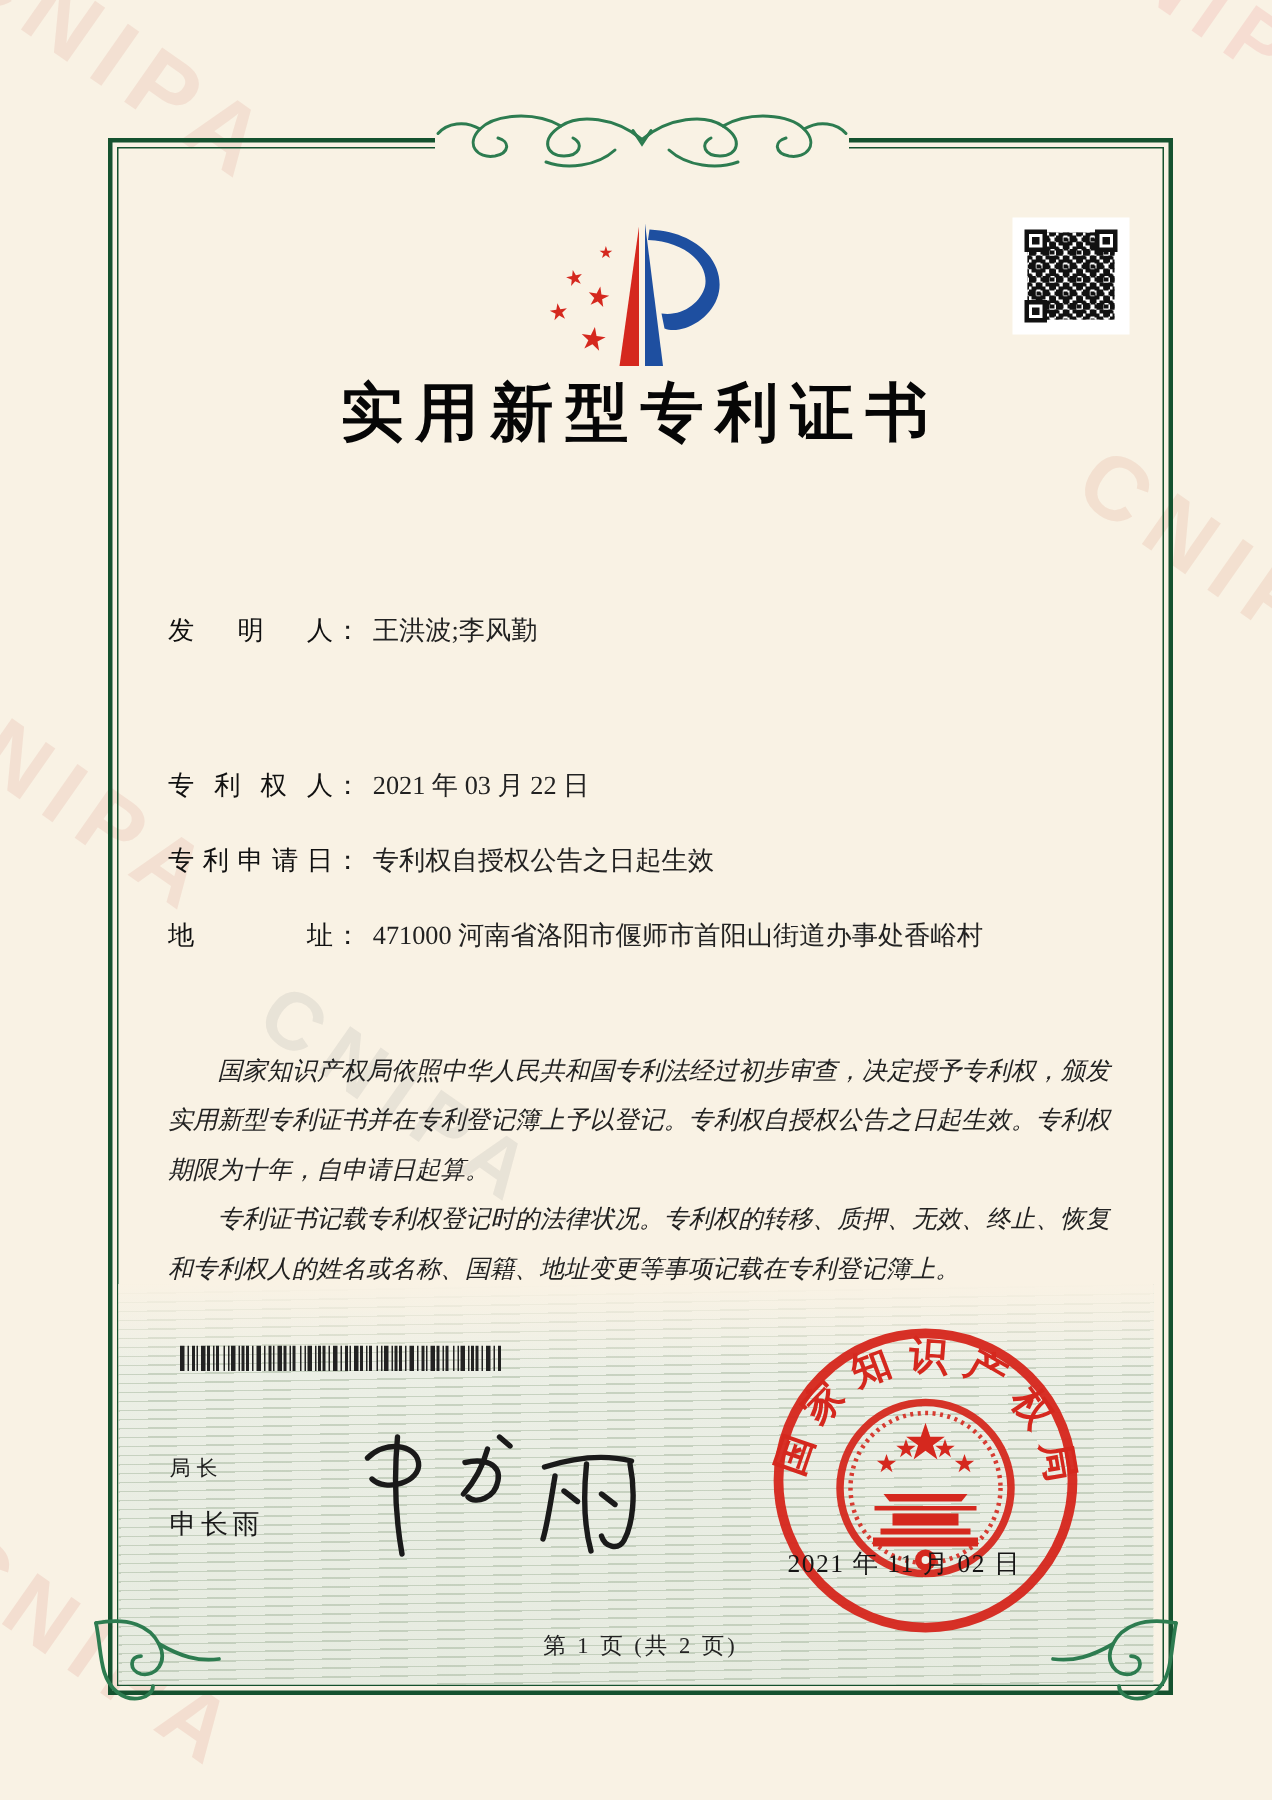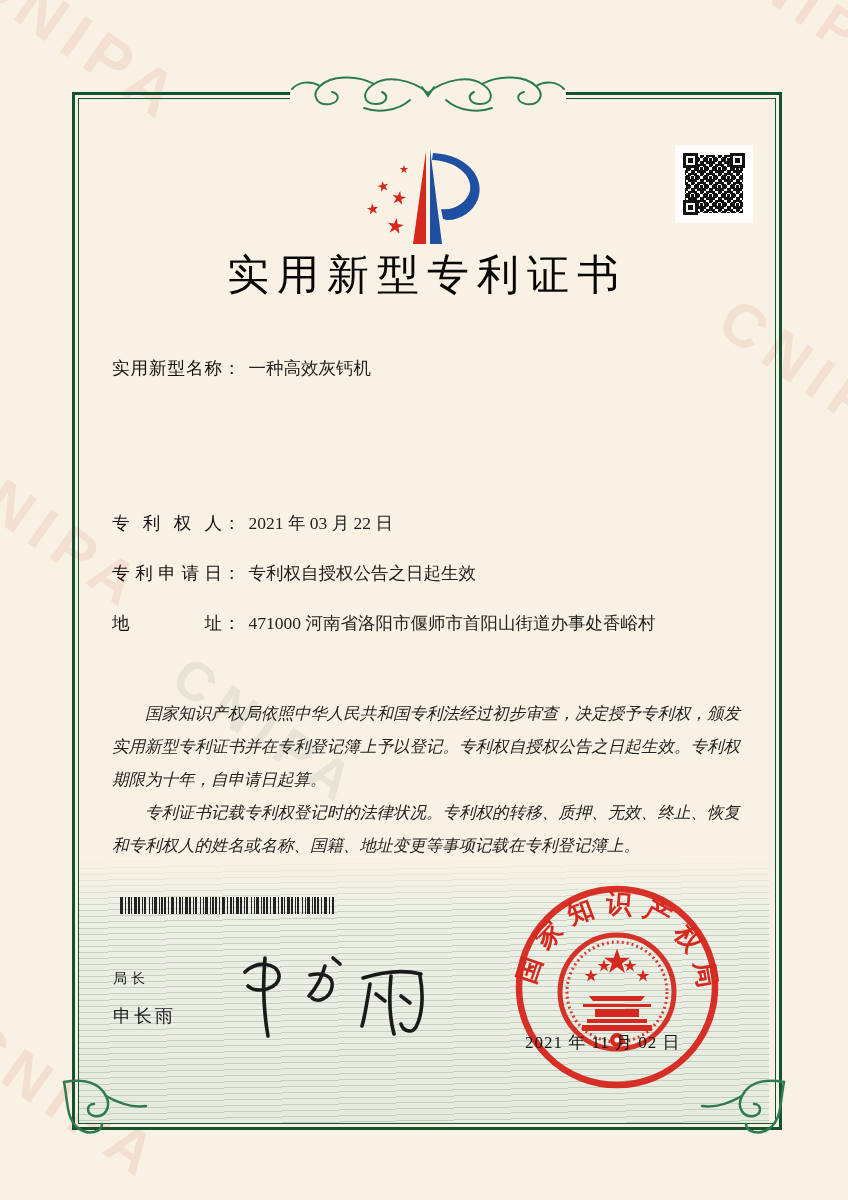--- a/index.html
+++ b/index.html
@@ -38,21 +38,21 @@
     position:absolute; left:10px; top:10px; width:58px; height:58px;
     background:
       conic-gradient(#111 25%, transparent 0 50%, #111 0 75%, transparent 0) 0 0/6px 6px,
       conic-gradient(transparent 25%, #111 0 50%, transparent 0 75%, #111 0) 1px 2px/9px 9px;
   }
   .finder{position:absolute; width:15px; height:15px; border:3px solid #111; background:#fff; box-sizing:border-box;}
   .finder::after{content:""; position:absolute; left:2px; top:2px; width:5px; height:5px; background:#111;}
   .f-tl{left:8px; top:8px;} .f-tr{right:8px; top:8px;} .f-bl{left:8px; bottom:8px;}
   .title{
     position:absolute; left:72px; top:247px; width:710px; text-align:center;
-    font-size:42px; font-weight:400; letter-spacing:8px; color:#060606;
+    font-size:42px; font-weight:700; letter-spacing:8px; color:#060606;
   }
   .frow{position:absolute; left:112px; font-size:17.5px; white-space:nowrap;}
   .flabel{display:inline-block; width:110px; text-align:justify; text-align-last:justify; color:#111; vertical-align:bottom;}
   .fcolon{margin:0 8px 0 1px;}
   .fval{color:#222;}
   .grant2{position:absolute; left:343px; top:0;}
   .body-text{
     position:absolute; left:112px; top:697px; width:628px;
     font-size:16.5px; line-height:33px; font-style:italic; color:#222; text-align:justify;
   }
@@ -136,22 +136,22 @@
 
     <div class="qr">
       <div class="qr-noise"></div>
       <div class="finder f-tl"></div>
       <div class="finder f-tr"></div>
       <div class="finder f-bl"></div>
     </div>
 
     <div class="title">实用新型专利证书</div>
 
-    <div class="frow" style="top:356px">
-      <span class="flabel">实用新型名称</span><span class="fcolon">：</span><span class="fval">一种高效灰钙机</span>
+    <div class="frow" style="top:408px">
+      <span class="flabel">发明人</span><span class="fcolon">：</span><span class="fval">王洪波;李风勤</span>
     </div>
     <div class="frow" style="top:511px">
       <span class="flabel">专利权人</span><span class="fcolon">：</span><span class="fval">2021 年 03 月 22 日</span>
     </div>
     <div class="frow" style="top:561px">
       <span class="flabel">专利申请日</span><span class="fcolon">：</span><span class="fval">专利权自授权公告之日起生效</span>
     </div>
     <div class="frow" style="top:611px">
       <span class="flabel">地址</span><span class="fcolon">：</span><span class="fval">471000  河南省洛阳市偃师市首阳山街道办事处香峪村</span>
     </div>
@@ -204,16 +204,17 @@
           <rect x="-22" y="17" width="44" height="8"></rect>
           <rect x="-30" y="27" width="60" height="4"></rect>
           <rect x="-35" y="33" width="70" height="6"></rect>
         </g>
         <circle cy="48" r="7" fill="#d5281e"></circle>
         <circle cy="48" r="2.6" fill="#f0f1e9"></circle>
       </g>
     </svg>
     <div class="seal-date">2021 年 11 月 02 日</div>
 
+    <div class="page-ind">第 1 页 (共 2 页)</div>
 
 
   </div>
 </div>
 
 </body></html>

